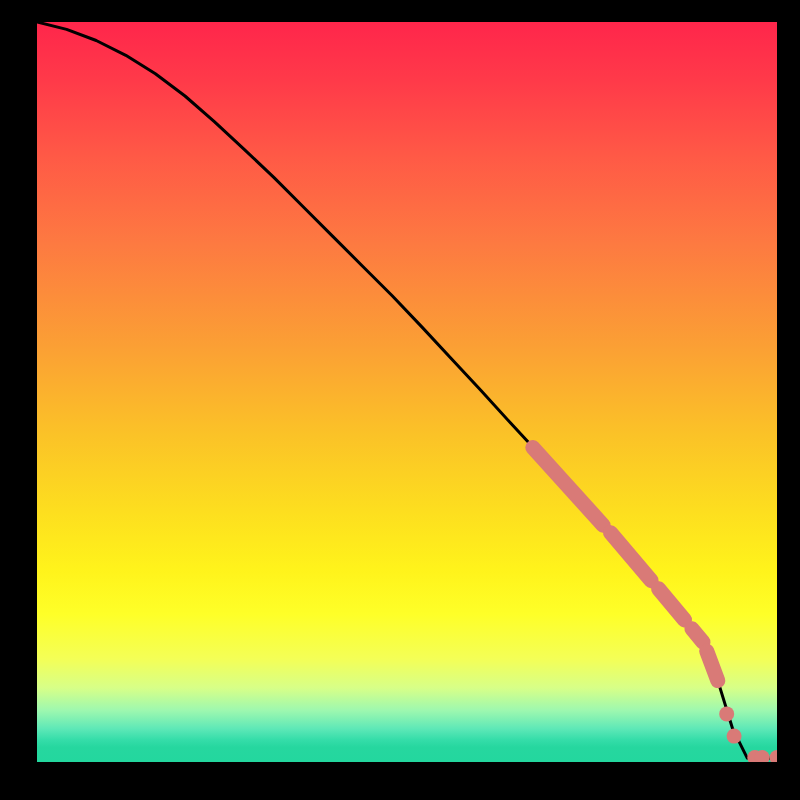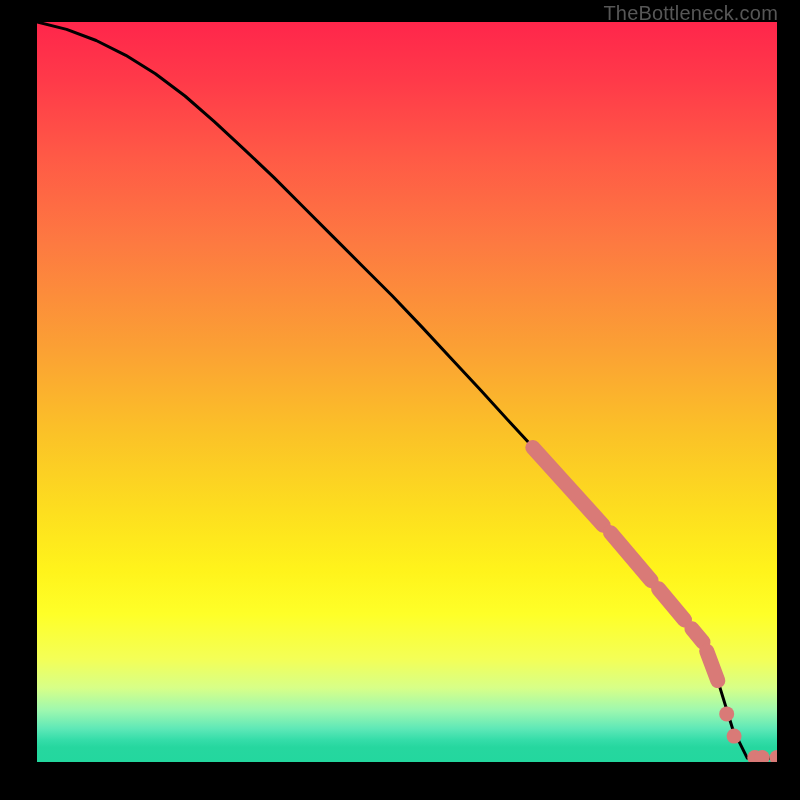--- a/index.html
+++ b/index.html
@@ -78,14 +78,13 @@
           <line x1="654.90" y1="606.80" x2="666.00" y2="620.12" stroke="#d97a77" stroke-width="15" stroke-linecap="round"></line>
           <line x1="669.70" y1="629.00" x2="680.80" y2="658.60" stroke="#d97a77" stroke-width="15" stroke-linecap="round"></line>
           <circle cx="689.68" cy="691.90" r="7.5" fill="#d97a77"></circle>
           <circle cx="697.08" cy="714.10" r="7.5" fill="#d97a77"></circle>
           <circle cx="717.80" cy="735.56" r="7.5" fill="#d97a77"></circle>
           <circle cx="725.20" cy="735.56" r="7.5" fill="#d97a77"></circle>
           <circle cx="740.00" cy="735.56" r="7.5" fill="#d97a77"></circle>
         </g>
     </svg>
   </div>
-  <div class="attribution">TheBottleneck.com</div>
 </div>
 
 </body></html>

